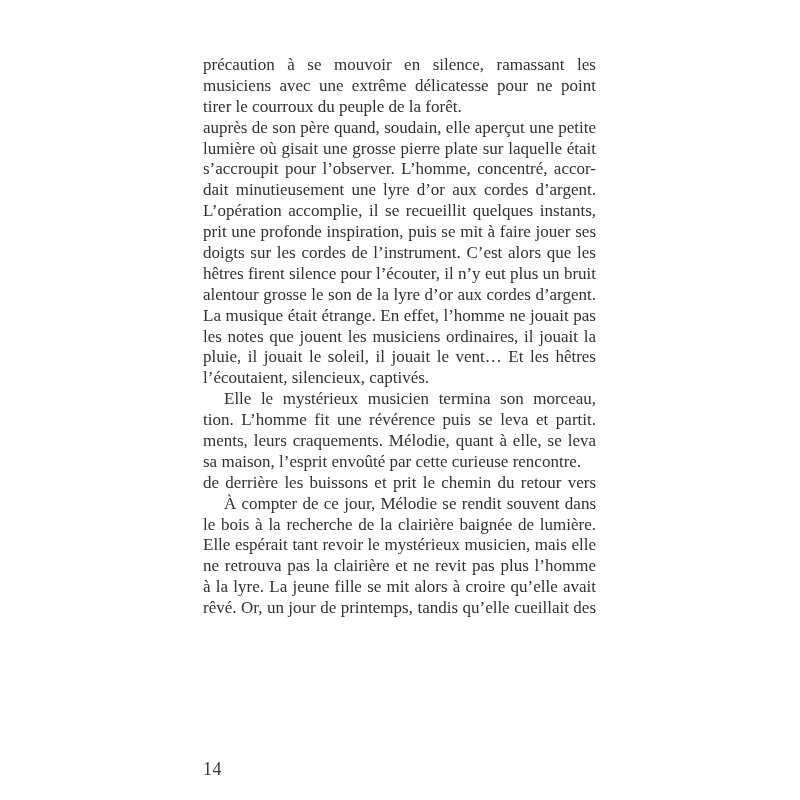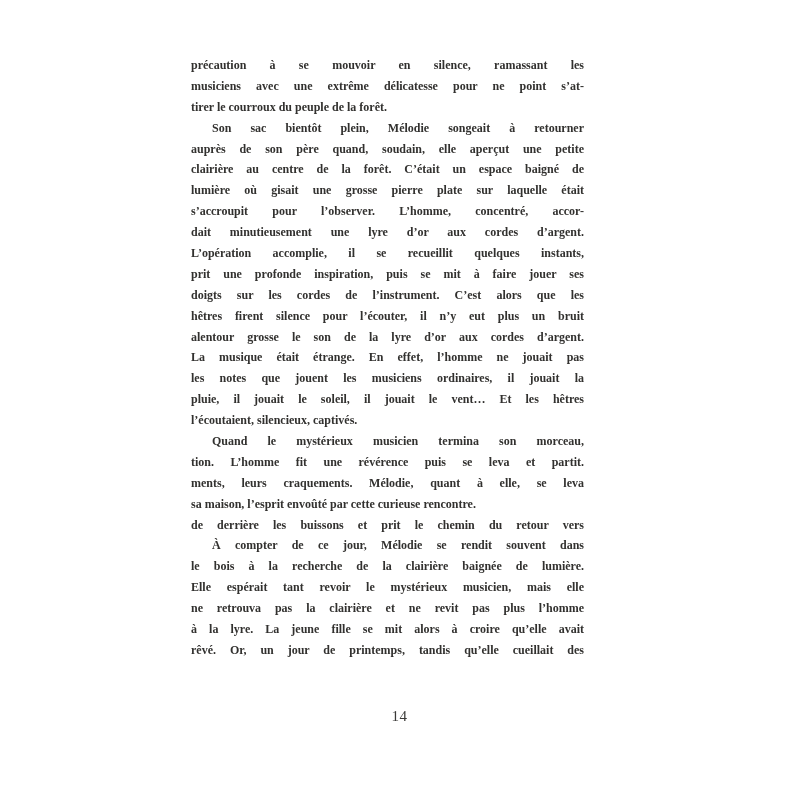--- a/index.html
+++ b/index.html
@@ -14,78 +14,75 @@
   }
   .book-page {
     position: relative;
     width: 800px;
     height: 800px;
     background: #ffffff;
     overflow: hidden;
   }
   .text-block {
     position: absolute;
-    left: 191px;
+    left: 203px;
     top: 55px;
     width: 393px;
     color: #32312f;
-    font-size: 12px;
-    font-weight: bold;
+    font-size: 17px;
   }
   .text-line {
     height: 20.9px;
     line-height: 20.9px;
     overflow: hidden;
     text-align: justify;
     text-align-last: justify;
     -moz-text-align-last: justify;
   }
   .text-line.para-end {
     text-align-last: left;
     -moz-text-align-last: left;
   }
   .text-line.para-start {
     text-indent: 21px;
   }
   .page-number {
     position: absolute;
     left: 203px;
-    top: 706px;
+    top: 759px;
     width: 393px;
-    text-align: center;
+    text-align: left;
     color: #3a3937;
-    font-size: 15px;
+    font-size: 18px;
     line-height: 20px;
     letter-spacing: 0.5px;
   }
 </style>
 </head>
 <body>
 
 <div class="book-page">
   <div class="text-block" id="text-block">
       <div class="text-line">précaution à se mouvoir en silence, ramassant les</div>
       <div class="text-line">musiciens avec une extrême délicatesse pour ne point s’at-</div>
       <div class="text-line para-end">tirer le courroux du peuple de la forêt.</div>
-      <div class="text-line para-start">Son sac bientôt plein, Mélodie songeait à retourner</div>
       <div class="text-line">auprès de son père quand, soudain, elle aperçut une petite</div>
-      <div class="text-line">clairière au centre de la forêt. C’était un espace baigné de</div>
       <div class="text-line">lumière où gisait une grosse pierre plate sur laquelle était</div>
       <div class="text-line">s’accroupit pour l’observer. L’homme, concentré, accor-</div>
       <div class="text-line">dait minutieusement une lyre d’or aux cordes d’argent.</div>
       <div class="text-line">L’opération accomplie, il se recueillit quelques instants,</div>
       <div class="text-line">prit une profonde inspiration, puis se mit à faire jouer ses</div>
       <div class="text-line">doigts sur les cordes de l’instrument. C’est alors que les</div>
       <div class="text-line">hêtres firent silence pour l’écouter, il n’y eut plus un bruit</div>
       <div class="text-line">alentour grosse le son de la lyre d’or aux cordes d’argent.</div>
       <div class="text-line">La musique était étrange. En effet, l’homme ne jouait pas</div>
       <div class="text-line">les notes que jouent les musiciens ordinaires, il jouait la</div>
       <div class="text-line">pluie, il jouait le soleil, il jouait le vent… Et les hêtres</div>
       <div class="text-line para-end">l’écoutaient, silencieux, captivés.</div>
-      <div class="text-line para-start">Quand le mystérieux musicien termina son morceau,</div>
+      <div class="text-line para-start">Elle le mystérieux musicien termina son morceau,</div>
       <div class="text-line">tion. L’homme fit une révérence puis se leva et partit.</div>
       <div class="text-line">ments, leurs craquements. Mélodie, quant à elle, se leva</div>
       <div class="text-line para-end">sa maison, l’esprit envoûté par cette curieuse rencontre.</div>
       <div class="text-line">de derrière les buissons et prit le chemin du retour vers</div>
       <div class="text-line para-start">À compter de ce jour, Mélodie se rendit souvent dans</div>
       <div class="text-line">le bois à la recherche de la clairière baignée de lumière.</div>
       <div class="text-line">Elle espérait tant revoir le mystérieux musicien, mais elle</div>
       <div class="text-line">ne retrouva pas la clairière et ne revit pas plus l’homme</div>
       <div class="text-line">à la lyre. La jeune fille se mit alors à croire qu’elle avait</div>
       <div class="text-line">rêvé. Or, un jour de printemps, tandis qu’elle cueillait des</div>

